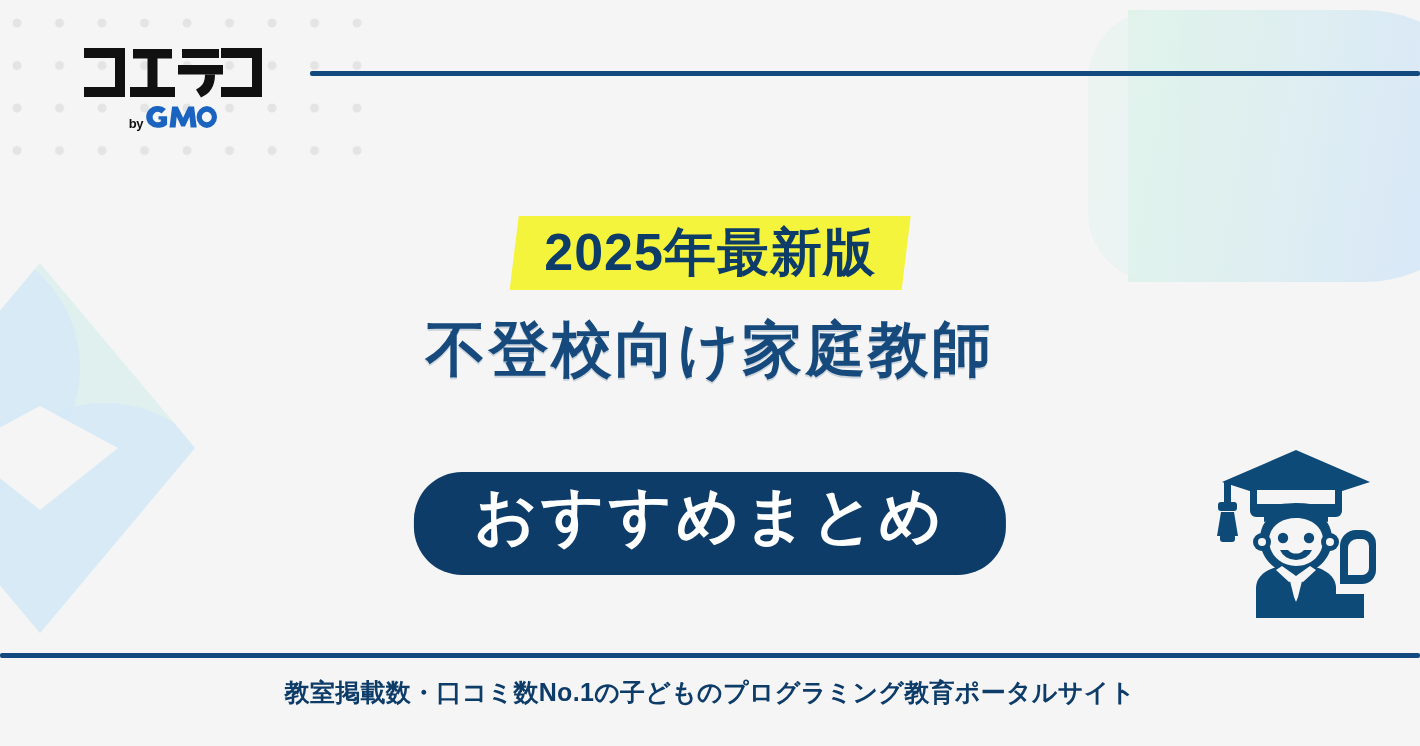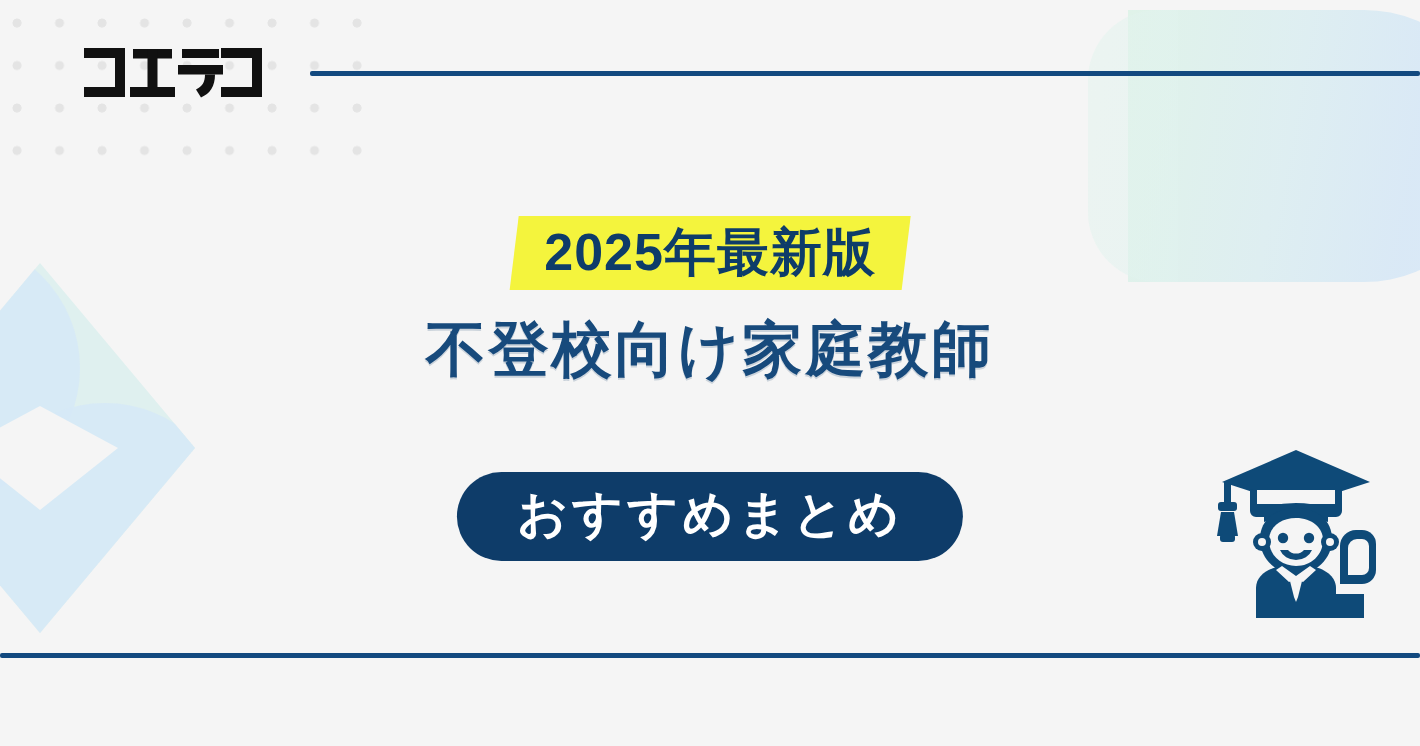--- a/index.html
+++ b/index.html
@@ -168,27 +168,27 @@
 
   .pill {
     position: absolute;
     top: 472px;
     left: 50%;
     transform: translateX(-50%);
     background: #0e3c69;
     color: #ffffff;
     border-radius: 48px;
     padding: 14px 60px 18px 60px;
-    font-size: 50px;
+    font-size: 62px;
     font-weight: 700;
     letter-spacing: 4px;
     line-height: 1.14;
     white-space: nowrap;
     border: none;
-    font-family: Liberation Serif, serif;
+    font-family: Liberation Mono, monospace;
     cursor: pointer;
   }
 
   .tagline {
     position: absolute;
     top: 676px;
     left: 50%;
     transform: translateX(-50%);
     font-size: 25px;
     font-weight: 700;
@@ -251,34 +251,47 @@
           <rect x="98" y="1" width="37" height="9"></rect>
           <rect x="94" y="17" width="45" height="9.5"></rect>
           <path d="M121 26.5 h10 c0 12 -5 19 -14 23 l-5 -8 c6 -3 9 -7 9 -15 z"></path>
 
           <rect x="137" y="0" width="41" height="10"></rect>
           <rect x="168" y="0" width="10" height="49"></rect>
           <rect x="137" y="39" width="41" height="10"></rect>
         </g>
       </svg>
     </span>
+    <span class="logo-by">
+      <span class="by">by</span>
+      <span class="gmo">
+        <svg width="72" height="22" viewBox="0 0 72 22" xmlns="http://www.w3.org/2000/svg">
+          <g fill="#1a63c0">
+            <path d="M13.5 10.2 h8.6 v8.4 a12 12 0 0 1 -9.4 3.2 A11 11 0 0 1 1.2 11 A11 11 0 0 1 12.7 0 a12 12 0 0 1 8.2 3 l-4.3 4.4 a6 6 0 0 0 -4 -1.6 a5.2 5.2 0 0 0 -5 5.2 a5.2 5.2 0 0 0 5.2 5.3 a5.6 5.6 0 0 0 3 -.8 v-2 h-2.3 z"></path>
+            <path d="M24.5 21.4 l2.6 -20.8 h5.7 l5.3 11.2 l5.3 -11.2 h5.7 l2.6 20.8 h-6.1 l-1.1 -10.6 l-4.5 9.6 h-3.8 l-4.5 -9.6 l-1.1 10.6 z"></path>
+            <path d="M61.8 0 A11 11 0 0 1 72 11 A11 11 0 0 1 61.8 22 A11 11 0 0 1 51.6 11 A11 11 0 0 1 61.8 0 z m0 5.8 a5.2 5.2 0 0 0 -5 5.2 a5.2 5.2 0 0 0 5 5.2 a5.2 5.2 0 0 0 5 -5.2 a5.2 5.2 0 0 0 -5 -5.2 z"></path>
+          </g>
+        </svg>
+      </span>
+    </span>
   </div>
 
   <div class="center">
 
     <div class="badge-wrap">
       <span class="badge">
         <span class="badge-text">2025年最新版</span>
       </span>
     </div>
 
     <h1 class="title">不登校向け家庭教師</h1>
 
     <button class="pill">おすすめまとめ</button>
 
+    <div class="tagline">教室掲載数・口コミ数No.1の子どものプログラミング教育ポータルサイト</div>
   </div>
 
   <div class="grad-icon">
     <svg width="168" height="176" viewBox="0 0 168 176" xmlns="http://www.w3.org/2000/svg">
       <g fill="#0e4a78">
 
         <path d="M84 8 L158 40 L84 64 L10 40 Z"></path>
 
         <path d="M38 47 v22 a6 6 0 0 0 6 6 h80 a6 6 0 0 0 6 -6 v-22 l-46 15 z"></path>
         <rect x="45" y="48" width="78" height="14" fill="#f5f5f5"></rect>

